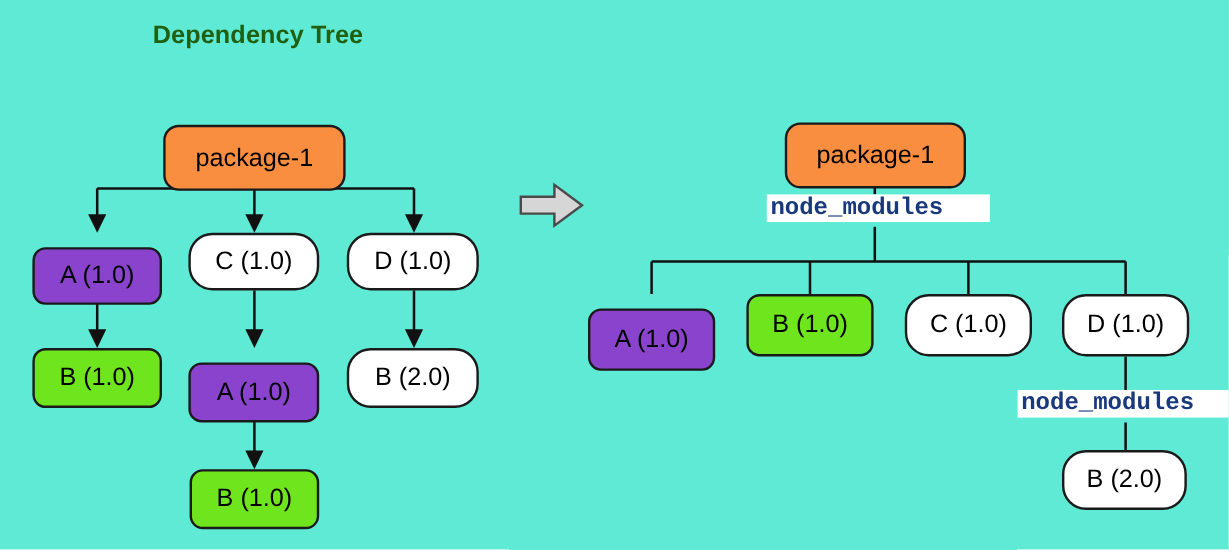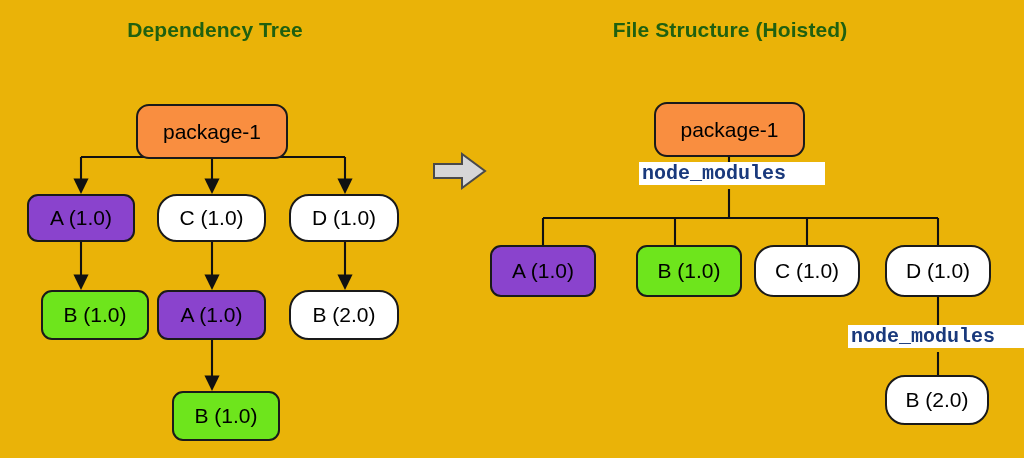--- a/index.html
+++ b/index.html
@@ -9,21 +9,21 @@
     background: #ffffff;
   }
   body {
     font-family: "Liberation Sans", sans-serif;
     -webkit-font-smoothing: antialiased;
   }
   #canvas {
     position: relative;
     width: 1024px;
     height: 458px;
-    background: #eab308;
+    background: #5eead4;
     overflow: hidden;
   }
   #wires {
     position: absolute;
     left: 0;
     top: 0;
     width: 1024px;
     height: 458px;
     pointer-events: none;
   }
@@ -54,24 +54,24 @@
     z-index: 3;
   }
   .node.root {
     background: #f98e40;
     font-weight: 400;
     border-radius: 13px;
     margin-top: 32px;
   }
   .node.pkg-a {
     background: #8a43cd;
+    margin-top: 12px;
   }
   .node.pkg-b {
     background: #6ee51c;
-    margin-left: 14px;
   }
   .node.plain {
     background: #ffffff;
     border-radius: 20px;
   }
   .folder-label {
     position: absolute;
     color: #19397c;
     font-family: Liberation Mono, monospace;
     font-size: 20px;
@@ -149,21 +149,20 @@
   <div class="node pkg-a" style="left:157px; top:290px; width:109px; height:50px;">A (1.0)</div>
   <div class="node plain" style="left:289px; top:290px; width:110px; height:50px;">B (2.0)</div>
   <div class="node pkg-b" style="left:158px; top:391px; width:108px; height:50px;">B (1.0)</div>
 
   <div class="transition-arrow" style="left:432px; top:150px; width:56px; height:42px;">
     <svg width="56" height="42" viewBox="0 0 56 42" aria-hidden="true">
       <path d="M2,14 L30,14 L30,4 L53,21 L30,38 L30,28 L2,28 Z" fill="#d6d6d6" stroke="#4a4a4a" stroke-width="2" stroke-linejoin="miter"></path>
     </svg>
   </div>
 
-  <div class="panel-title" style="left:584px; top:18px; width:292px;">File Structure (Hoisted)</div>
 
   <div class="node root" style="left:654px; top:70px;  width:151px; height:55px;">package-1</div>
 
   <div class="folder-label" style="left:639px; top:162px; width:180px;">node_modules</div>
 
   <div class="node pkg-a" style="left:490px; top:245px; width:106px; height:52px;">A (1.0)</div>
   <div class="node pkg-b" style="left:622px; top:245px; width:106px; height:52px;">B (1.0)</div>
   <div class="node plain" style="left:754px; top:245px; width:106px; height:52px;">C (1.0)</div>
   <div class="node plain" style="left:885px; top:245px; width:106px; height:52px;">D (1.0)</div>
 

